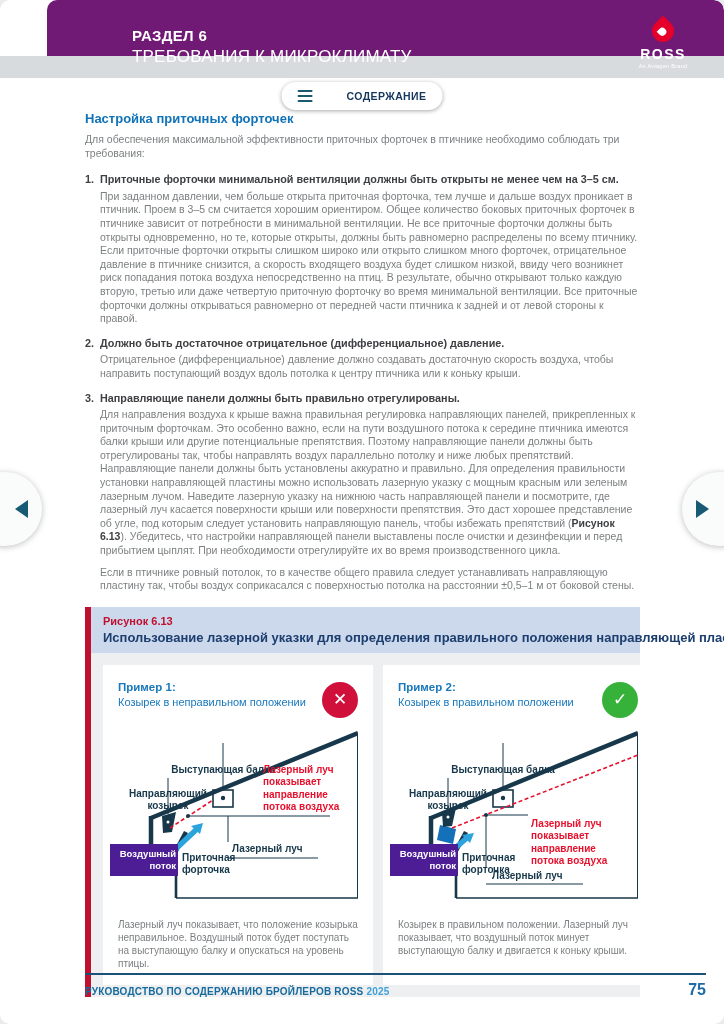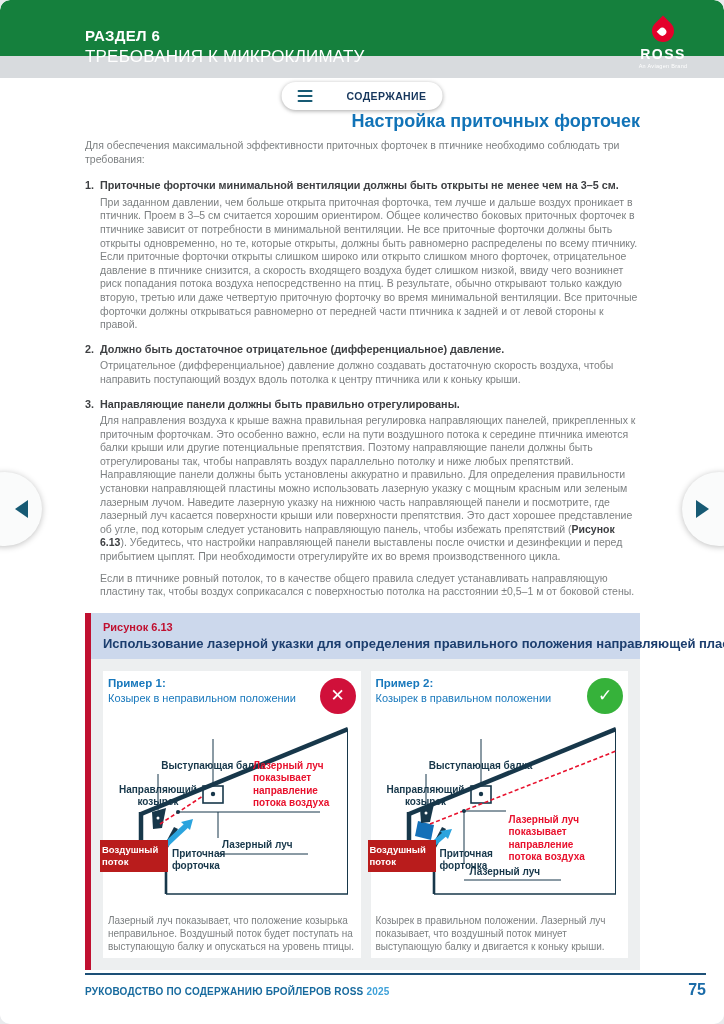--- a/index.html
+++ b/index.html
@@ -1,65 +1,65 @@
 <!DOCTYPE html>
 <html><head>
 <meta charset="utf-8">
 <style>
   html,body{margin:0;padding:0;background:#e9ebed;}
   body{font-family:"Liberation Sans","DejaVu Sans",sans-serif;}
   .page{position:relative;width:724px;height:1024px;background:#ffffff;border-radius:10px;overflow:hidden;margin:0 auto;}
 
   
-  .hdr{position:relative;height:56px;background:#15803d;border-radius:10px 10px 0 0;}
+  .hdr{position:relative;height:56px;background:#701a75;border-radius:10px 10px 0 0;margin-left:47px;}
   .hdr-text{position:absolute;left:85px;top:27px;color:#ffffff;}
   .hdr-section{font-size:15px;font-weight:bold;letter-spacing:.3px;}
   .hdr-sub{font-size:17px;margin-top:3px;letter-spacing:.2px;}
   .logo{position:absolute;right:30px;top:18px;width:62px;text-align:center;color:#fff;}
   .drop{width:22px;height:22px;background:#e4002b;border-radius:0 50% 50% 50%;transform:rotate(45deg);margin:2px auto 4px auto;position:relative;}
   .drop:after{content:"";position:absolute;left:7px;top:8px;width:8px;height:8px;background:#fff;border-radius:50% 50% 50% 0;}
   .logo-name{font-size:14px;font-weight:bold;letter-spacing:1.5px;}
   .logo-tag{font-size:5.5px;margin-top:1px;letter-spacing:.3px;}
   .gray-strip{height:22px;background:#d8dbde;}
   .contents-btn{position:absolute;left:50%;transform:translateX(-50%);top:82px;height:28px;display:flex;align-items:center;gap:8px;background:#ffffff;border:none;border-radius:15px;padding:0 16px;box-shadow:0 1px 4px rgba(0,0,0,.35);cursor:pointer;}
   .burger{display:flex;flex-direction:column;gap:2.5px;}
   .burger span{display:block;width:15px;height:2.6px;background:#175a74;border-radius:1px;}
   .contents-label{font-size:10.5px;font-weight:bold;color:#16365c;letter-spacing:.4px;padding-left:26px;}
 
   
   .main{position:relative;margin:33px 84px 0 85px;}
-  .h-blue{font-size:18px;font-weight:bold;color:#1173b7;margin:0 0 7px 0;text-align:right;}
+  .h-blue{font-size:13px;font-weight:bold;color:#1173b7;margin:0 0 7px 0;}
   p{margin:0;}
   .gray{color:#7d8082;font-size:10.5px;line-height:13.6px;}
   .intro{margin-bottom:13px;}
   .item{margin-bottom:11px;}
   .item-title{display:flex;font-size:10.8px;font-weight:bold;color:#3e4043;line-height:13.6px;margin-bottom:3px;}
   .item-num{width:15px;flex:none;}
   .item-body{padding-left:15px;margin-bottom:11px;}
   .inline-bold{font-weight:bold;color:#3e4043;}
 
   
   .figure{margin-top:14px;border-left:6px solid #c01030;}
   .fig-head{background:#ccd8ec;padding:8px 12px 8px 12px;}
   .fig-label{color:#c01030;font-size:11px;font-weight:bold;margin-bottom:3px;}
   .fig-title{color:#1c3e6e;font-size:13px;font-weight:bold;white-space:nowrap;}
   .fig-body{background:#edeff0;padding:12px;display:flex;gap:10px;}
-  .panel{background:#ffffff;flex:1;padding:5px;position:relative;}
+  .panel{background:#ffffff;flex:1;padding:15px;position:relative;}
   .panel-head{display:flex;justify-content:space-between;align-items:flex-start;}
   .ex-title{color:#1878bc;font-size:11.5px;font-weight:bold;line-height:15px;}
   .ex-sub{color:#1878bc;font-size:11px;line-height:15px;}
   .status{width:36px;height:36px;border-radius:50%;flex:none;display:flex;align-items:center;justify-content:center;color:#fff;font-size:17px;font-weight:bold;margin-top:2px;}
   .status.bad{background:#d0103a;}
   .status.good{background:#36b23a;}
   .diagram{position:relative;width:240px;height:178px;margin-top:10px;}
   .diagram svg{position:absolute;left:0;top:0;}
   .dlab{position:absolute;font-size:10px;font-weight:bold;color:#17374a;line-height:12px;}
   .dlab.center{text-align:center;margin-top:36px;}
   .dlab-red{position:absolute;font-size:10px;font-weight:bold;color:#e8112d;line-height:12.5px;}
-  .dlab-box{position:absolute;background:#b91c1c;color:#fff;font-size:9.5px;font-weight:bold;text-align:left;line-height:12px;padding:4px 2px;}
+  .dlab-box{position:absolute;background:#4c1d95;color:#fff;font-size:9.5px;font-weight:bold;text-align:right;line-height:12px;padding:4px 2px;}
   .panel-caption{color:#7d8082;font-size:10px;line-height:13px;margin-top:12px;}
 
   
   .nav-circle{position:absolute;width:74px;height:74px;border-radius:50%;background:#fafbfb;box-shadow:0 1px 6px rgba(0,0,0,.25);top:472px;border:none;cursor:pointer;}
   .nav-prev{left:-32px;}
   .nav-next{right:-32px;}
   .tri{position:absolute;width:0;height:0;border:9px solid transparent;top:50%;margin-top:-9px;}
   .tri-left{border-right:13px solid #175a74;right:14px;border-left:none;}
   .tri-right{border-left:13px solid #175a74;left:14px;border-right:none;}
 

